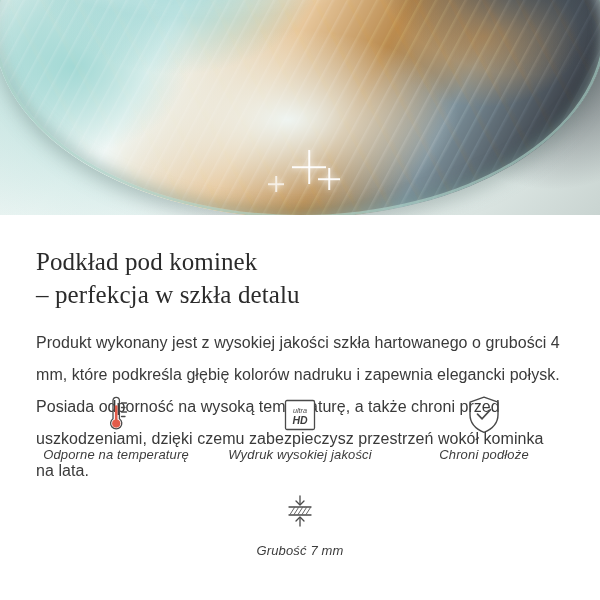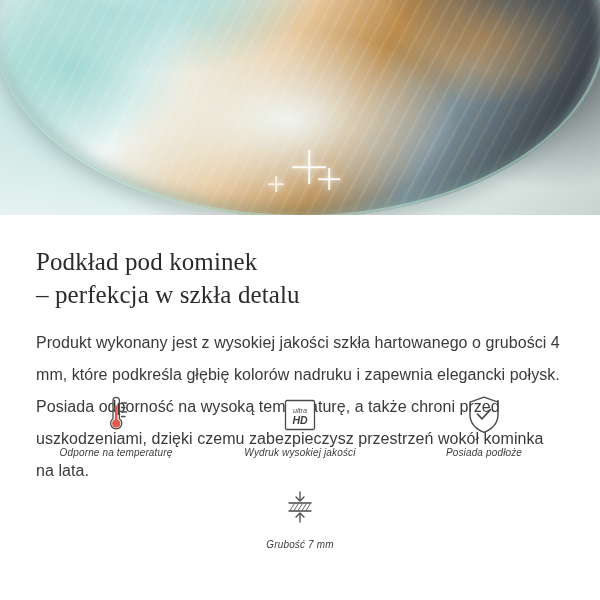--- a/index.html
+++ b/index.html
@@ -164,21 +164,21 @@
     font-style: italic;
   }
   .ficon {
     height: 46px;
     display: flex;
     align-items: center;
     justify-content: center;
   }
   .flabel {
     margin-top: 9px;
-    font-size: 10px;
+    font-size: 13px;
     color: #3c3c3c;
     letter-spacing: 0.15px;
   }
   svg { display: block; }
 </style>
 </head>
 <body>
 
 <div class="page">
 
@@ -235,21 +235,21 @@
         <div class="flabel">Wydruk wysokiej jakości</div>
       </div>
 
       <div class="fcell">
         <div class="ficon">
           <svg width="36" height="42" viewBox="0 0 36 42">
             <path d="M18 3.2 32 8.2v12.3c0 9-6 14.6-14 17.8-8-3.2-14-8.8-14-17.8V8.2z" fill="none" stroke="#4a4a4a" stroke-width="1.4" stroke-linejoin="round"></path>
             <path d="M11.5 20.2l4.6 4.6 8.4-9.2" fill="none" stroke="#4a4a4a" stroke-width="1.7" stroke-linecap="round" stroke-linejoin="round"></path>
           </svg>
         </div>
-        <div class="flabel">Posiada podłoże</div>
+        <div class="flabel">Chroni podłoże</div>
       </div>
 
     </div>
 
     <div class="frow">
 
 
 
       <div class="fcell">
         <div class="ficon">

